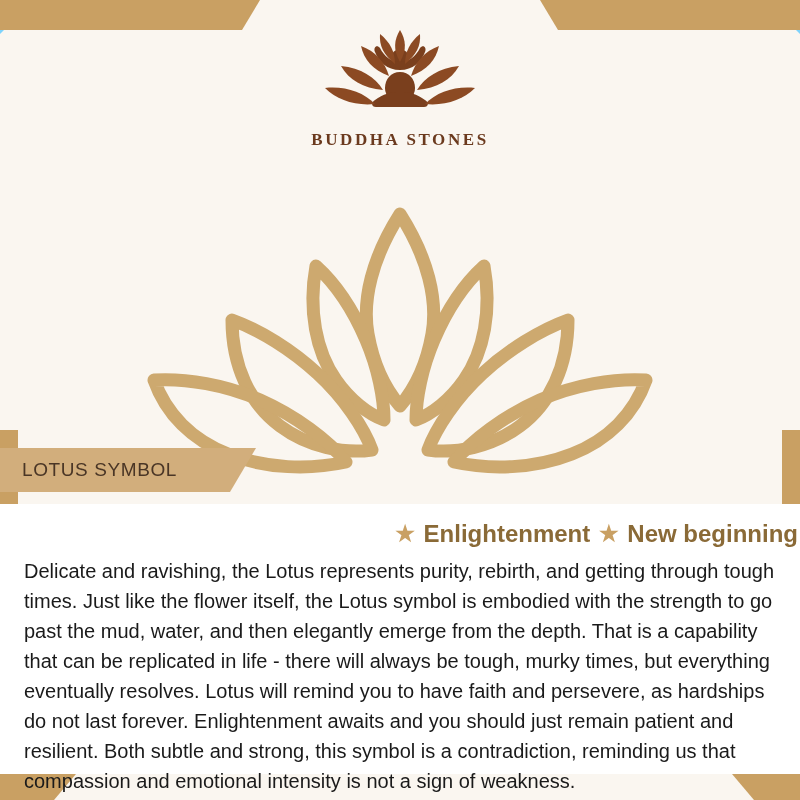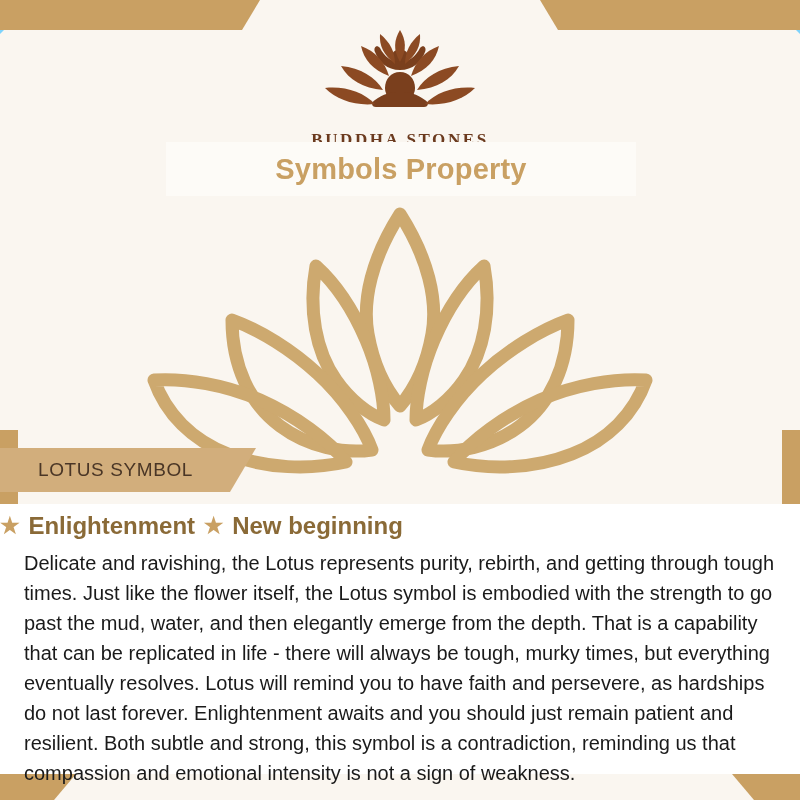--- a/index.html
+++ b/index.html
@@ -159,38 +159,38 @@
     top: 448px;
     width: 256px;
     height: 44px;
     background: #d2ae7c;
     -webkit-clip-path: polygon(0 0, 256px 0, 230px 44px, 0 44px);
     clip-path: polygon(0 0, 256px 0, 230px 44px, 0 44px);
     display: flex;
     align-items: center;
   }
   .tag-text {
-    padding-left: 38px;
+    padding-left: 22px;
     font-size: 19px;
     color: #4a3626;
     letter-spacing: 0.6px;
   }
 
   
   .content {
     position: absolute;
     left: 0;
     top: 504px;
     width: 800px;
     bottom: 26px;
     background: #ffffff;
   }
   .headline {
-    margin: 8px 0 6px 0;
-    text-align: left;
+    margin: 16px 0 6px 0;
+    text-align: right;
     font-size: 24px;
     font-weight: bold;
     color: #b08c4f;
     font-family: "Liberation Sans", sans-serif;
     white-space: nowrap;
   }
   .headline .star {
     color: #c9a063;
     font-size: 22px;
     vertical-align: 1px;
@@ -246,23 +246,20 @@
 
         <path d="M36 44 C44 58 58 66 78 68 C70 55 56 46 36 44 Z"></path>
         <path d="M154 44 C146 58 132 66 112 68 C120 55 134 46 154 44 Z"></path>
         <path d="M20 66 C32 78 50 84 70 82 C58 70 40 64 20 66 Z"></path>
         <path d="M170 66 C158 78 140 84 120 82 C132 70 150 64 170 66 Z"></path>
       </g>
     </svg>
     <div class="brand-name">BUDDHA STONES</div>
   </div>
 
-  <div class="title-banner">
-    <div class="title-banner-text">Symbols Property</div>
-  </div>
 
   <svg class="hero-lotus" width="520" height="300" viewBox="0 0 520 300">
     <g fill="none" stroke="#cda96f" stroke-width="13" stroke-linejoin="round" stroke-linecap="round">
 
       <path d="M260 14 C232 58 222 100 228 134 C234 168 248 192 260 206 C272 192 286 168 292 134 C298 100 288 58 260 14 Z"></path>
 
       <path d="M176 66 C168 110 176 152 196 180 C210 200 228 214 244 220 C244 198 238 168 226 140 C214 112 197 85 176 66 Z"></path>
 
       <path d="M344 66 C352 110 344 152 324 180 C310 200 292 214 276 220 C276 198 282 168 294 140 C306 112 323 85 344 66 Z"></path>
 

